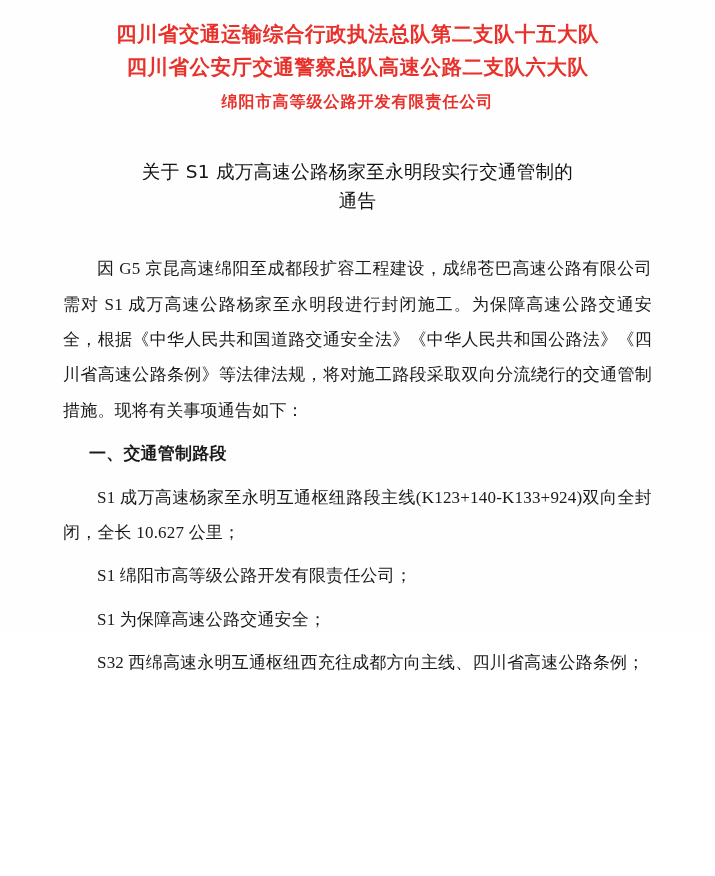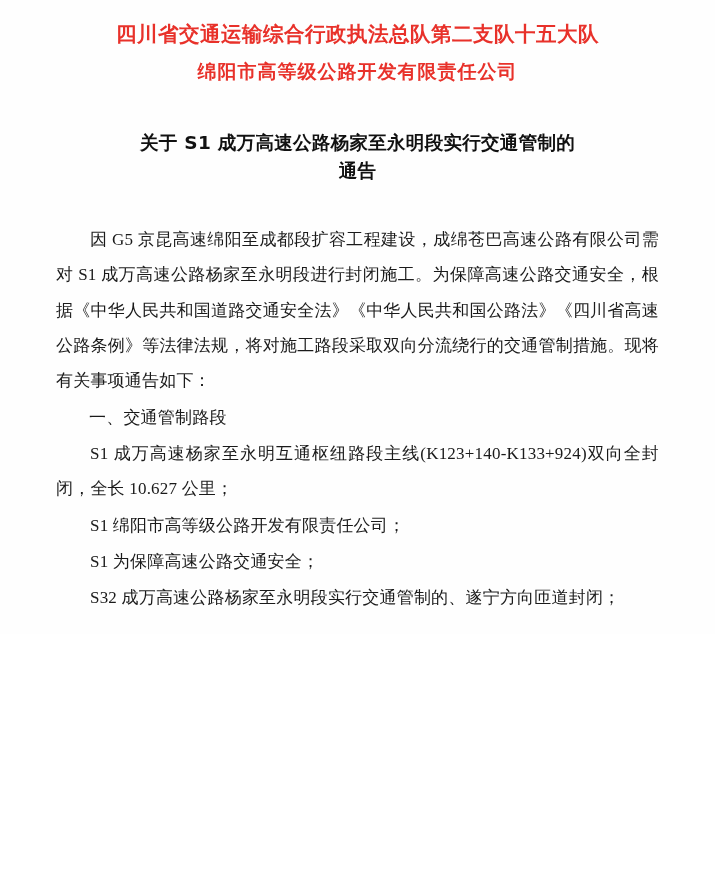--- a/index.html
+++ b/index.html
@@ -33,79 +33,80 @@
     font-size: 20.5px;
     letter-spacing: 0.5px;
     line-height: 1.0;
     margin-bottom: 12px;
     white-space: nowrap;
   }
   .org-line.l1 { font-size: 20.5px; }
   .org-line.l2 { font-size: 20.5px; }
   .org-line.l3 { font-size: 20.5px; }
   .org-line.company {
-    font-size: 19px;
+    font-size: 16px;
     margin-top: 17px;
     margin-bottom: 0;
     letter-spacing: 1px;
   }
   .title-block {
     text-align: center;
     margin-top: 48px;
     color: #111;
   }
   .doc-title {
     font-family: "DejaVu Sans", sans-serif;
-    font-weight: bold;
+    font-weight: normal;
     font-size: 18.5px;
     line-height: 1.55;
     letter-spacing: 0.3px;
   }
   .doc-title .t2 {
     display: block;
     text-align: center;
   }
   .body-block {
     margin-top: 36px;
     font-size: 17px;
     line-height: 2.08;
     text-align: justify;
     letter-spacing: 0.2px;
   }
   .para {
-    margin: 1px;
+    margin: 8px;
     text-indent: 2em;
   }
   .section-heading {
     margin: 0;
     text-indent: 2em;
     font-family: "DejaVu Sans", sans-serif;
-    font-weight: normal;
+    font-weight: bold;
     font-size: 17px;
   }
 </style>
 </head>
 <body>
 
 <div class="page">
 
   <div class="masthead">
     <div class="org-line l1">四川省交通运输综合行政执法总队第二支队十五大队</div>
+    <div class="org-line l2">四川省公安厅交通警察总队高速公路二支队六大队</div>
     <div class="org-line company">绵阳市高等级公路开发有限责任公司</div>
   </div>
 
   <div class="title-block">
     <div class="doc-title">
       <span>关于 S1 成万高速公路杨家至永明段实行交通管制的</span>
       <span class="t2">通告</span>
     </div>
   </div>
 
   <div class="body-block">
     <p class="para">因 G5 京昆高速绵阳至成都段扩容工程建设，成绵苍巴高速公路有限公司需对 S1 成万高速公路杨家至永明段进行封闭施工。为保障高速公路交通安全，根据《中华人民共和国道路交通安全法》《中华人民共和国公路法》《四川省高速公路条例》等法律法规，将对施工路段采取双向分流绕行的交通管制措施。现将有关事项通告如下：</p>
     <p class="section-heading">一、交通管制路段</p>
     <p class="para">S1 成万高速杨家至永明互通枢纽路段主线(K123+140-K133+924)双向全封闭，全长 10.627 公里；</p>
     <p class="para">S1 绵阳市高等级公路开发有限责任公司；</p>
     <p class="para">S1 为保障高速公路交通安全；</p>
-    <p class="para">S32 成万高速公路杨家至永明段实行交通管制的、遂宁方向匝道封闭；</p>
+    <p class="para">S32 西绵高速永明互通枢纽西充往成都方向主线、四川省高速公路条例；</p>
   </div>
 
 </div>
 
 </body></html>

